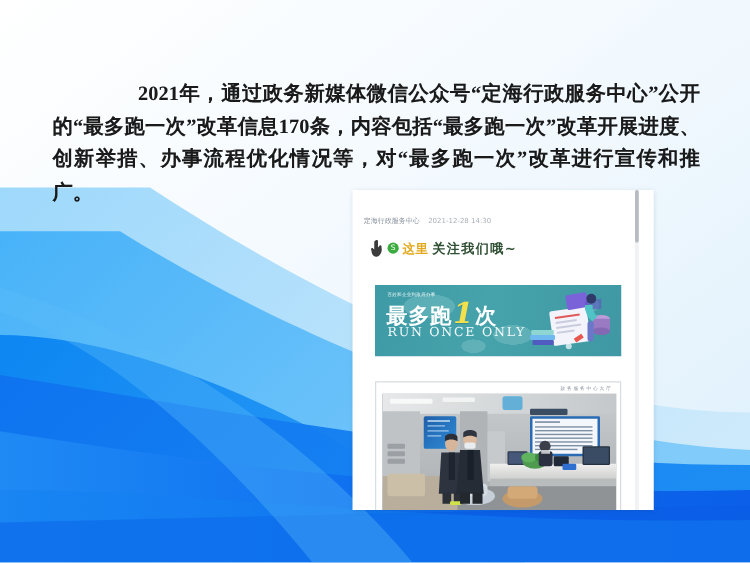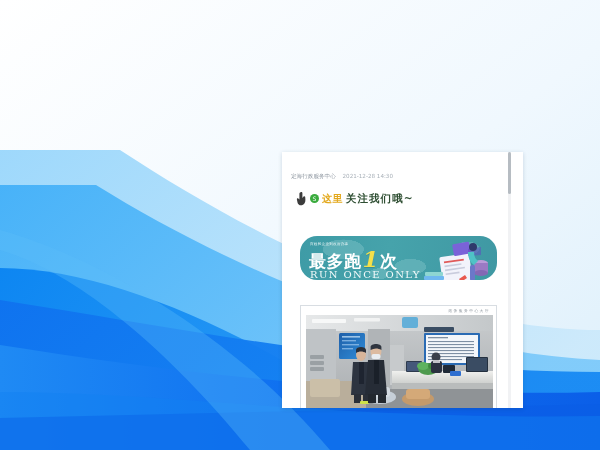--- a/index.html
+++ b/index.html
@@ -64,24 +64,23 @@
     font-family:"DejaVu Sans","Liberation Sans",sans-serif;
     font-size:10px;font-weight:bold;color:#e3a81c;letter-spacing:.4px;
   }
   .follow-txt2{
     font-family:"DejaVu Sans","Liberation Sans",sans-serif;
     font-size:10.5px;font-weight:bold;color:#2f4f33;letter-spacing:1.1px;
   }
 
   
   .banner{
-    position:absolute;left:18px;top:84px;width:197px;height:44px;
+    position:absolute;left:18px;top:76px;width:197px;height:57px;
     background:linear-gradient(100deg,#3e9ba6 0%,#46a3ab 45%,#3f98a3 100%);
     overflow:hidden;
-    border-radius:17px;
   }
   .banner .map{
     position:absolute;inset:0;opacity:.22;
     background:
       radial-gradient(ellipse 34px 16px at 22% 30%,#bfe6e8 0 60%,transparent 61%),
       radial-gradient(ellipse 26px 13px at 56% 70%,#bfe6e8 0 60%,transparent 61%),
       radial-gradient(ellipse 20px 11px at 85% 28%,#bfe6e8 0 60%,transparent 61%),
       radial-gradient(ellipse 16px 9px at 40% 86%,#bfe6e8 0 60%,transparent 61%);
   }
   .banner-sub{
@@ -172,20 +171,21 @@
       <path d="M0,185 L0,450 L600,450 L600,360 C420,352 230,268 96,185 Z" fill="url(#g2)" opacity=".9"></path>
       <path d="M0,268 C130,268 300,360 420,450 L0,450 Z" fill="url(#g3)"></path>
       <path d="M0,300 L0,450 L600,450 L600,372 C400,372 190,330 0,300 Z" fill="url(#g4)" opacity=".95"></path>
       <path d="M0,345 L0,450 L600,450 L600,392 C380,398 170,372 0,345 Z" fill="url(#g5)"></path>
       <path d="M0,418 L600,404 L600,450 L0,450 Z" fill="#0b5de6" opacity=".75"></path>
       <path d="M0,392 C170,392 330,420 600,416 L600,450 L0,450 Z" fill="#1180f2" opacity=".45"></path>
       <path d="M0,230 C90,255 230,330 330,450 L250,450 C160,340 70,270 0,250 Z" fill="#5cbcfa" opacity=".35"></path>
     </svg>
   </div>
 
+  <div class="para">        2021年，通过政务新媒体微信公众号“定海行政服务中心”公开的“最多跑一次”改革信息170条，内容包括“最多跑一次”改革开展进度、创新举措、办事流程优化情况等，对“最多跑一次”改革进行宣传和推广。</div>
 
   <div class="card">
     <div class="card-inner">
 
 
       <div class="art-meta">
         <span class="src">定海行政服务中心</span>
         <span class="ts">2021-12-28 14:30</span>
       </div>
 

